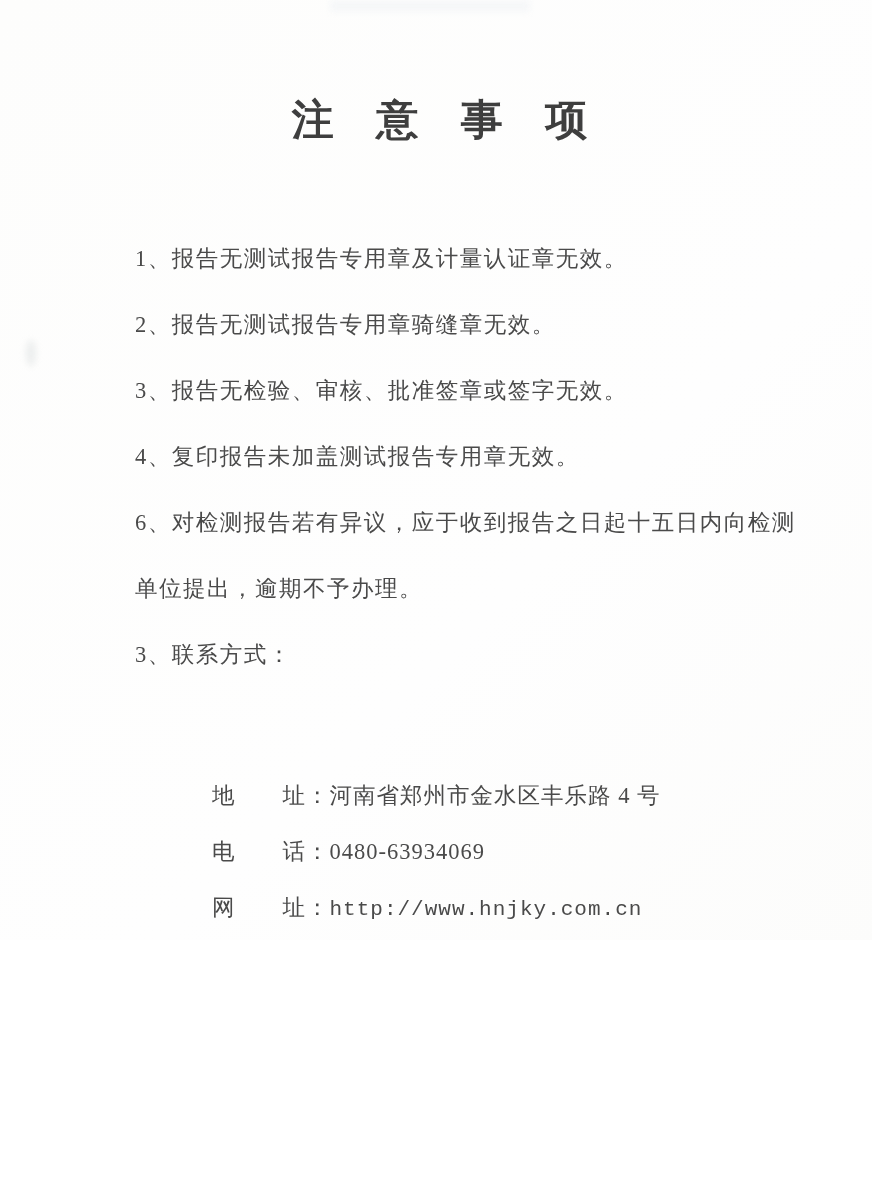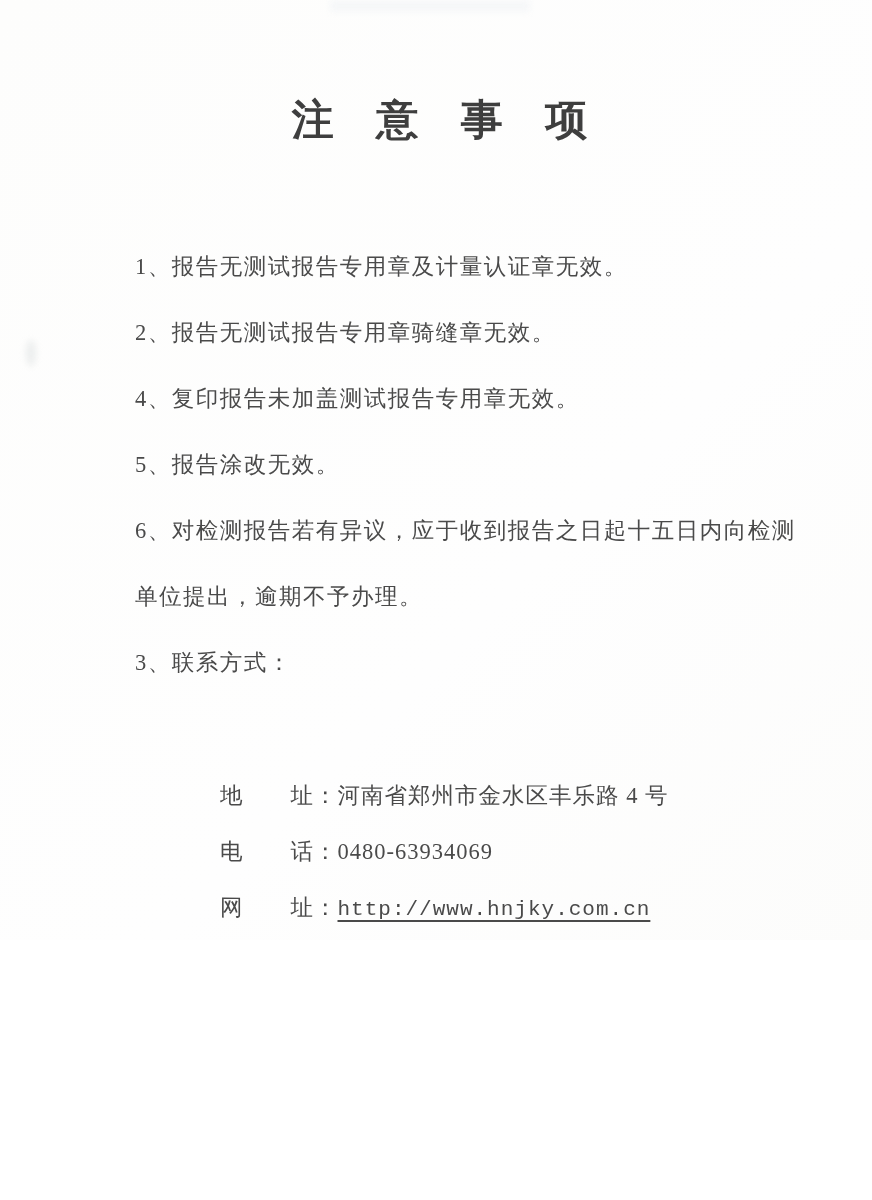--- a/index.html
+++ b/index.html
@@ -50,49 +50,48 @@
   }
 
   .notes {
     position: absolute;
     left: 135px;
     top: 240px;
     width: 660px;
     font-size: 22.5px;
   }
   .notes p {
-    margin: 12px 0 37px 0;
+    margin: 4px 0 37px 0;
     line-height: 29px;
     letter-spacing: 1.5px;
     white-space: nowrap;
   }
 
   .contact {
     position: absolute;
     left: 208px;
     top: 782px;
     font-size: 22.5px;
   }
   .contact .row {
-    margin: 0 0 29px 12px;
+    margin: 0 0 29px 4px;
     line-height: 27px;
     white-space: nowrap;
   }
   .contact .label {
     letter-spacing: 1px;
   }
   .contact .value {
     letter-spacing: 1px;
   }
   .value-mono {
     font-family: "Liberation Mono", "DejaVu Sans Mono", monospace;
     font-size: 21px;
   }
   .underline {
-    text-decoration: underline;
     text-underline-offset: 5px;
   }
 
   
   .watermark {
     position: absolute;
     left: 495px;
     top: 1078px;
     font-family: "Liberation Sans", "DejaVu Sans", sans-serif;
     font-size: 100px;
@@ -123,22 +122,22 @@
 <div class="page">
 
   <div class="artifact-top"></div>
   <div class="artifact-left"></div>
 
   <h1 class="title">注 意 事 项</h1>
 
   <div class="notes">
     <p>1、报告无测试报告专用章及计量认证章无效。</p>
     <p>2、报告无测试报告专用章骑缝章无效。</p>
+    <p>3、报告无检验、审核、批准签章或签字无效。</p>
     <p>4、复印报告未加盖测试报告专用章无效。</p>
-    <p>5、报告涂改无效。</p>
     <p>6、对检测报告若有异议，应于收到报告之日起十五日内向检测</p>
     <p>单位提出，逾期不予办理。</p>
     <p>3、联系方式：</p>
   </div>
 
   <div class="contact">
     <div class="row">
       <span class="label">地　　址：</span><span class="value">河南省郑州市金水区丰乐路 4 号</span>
     </div>
     <div class="row">

